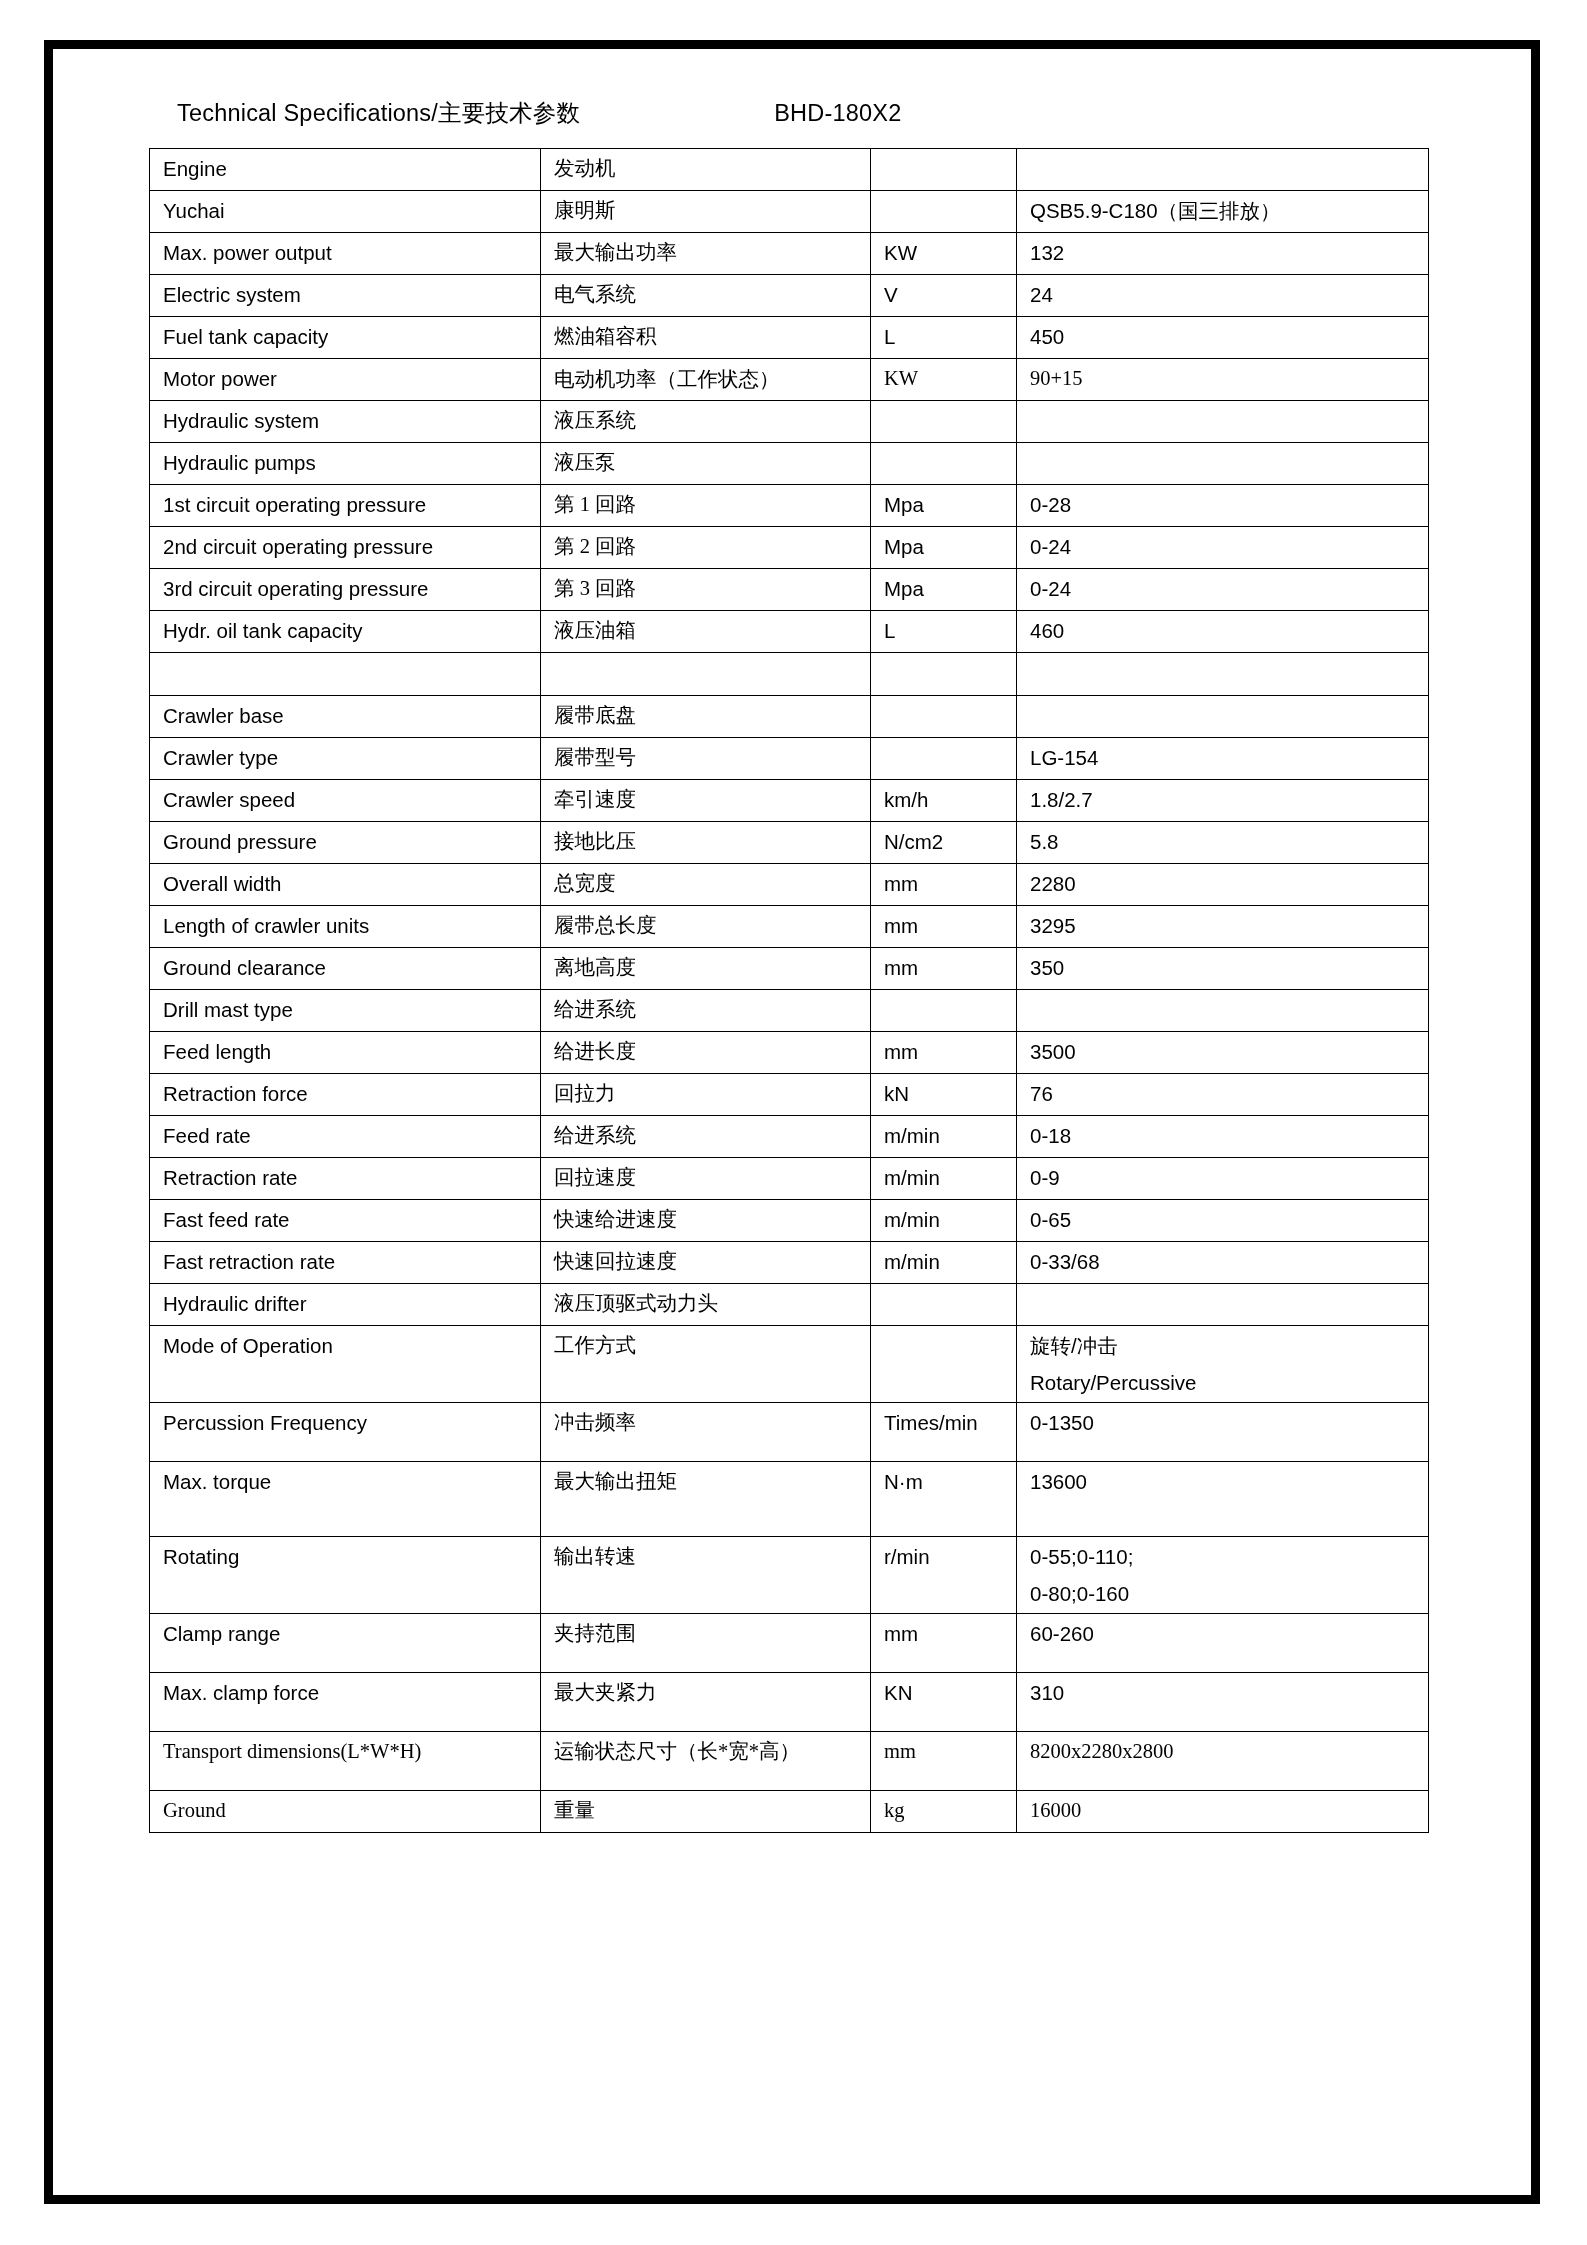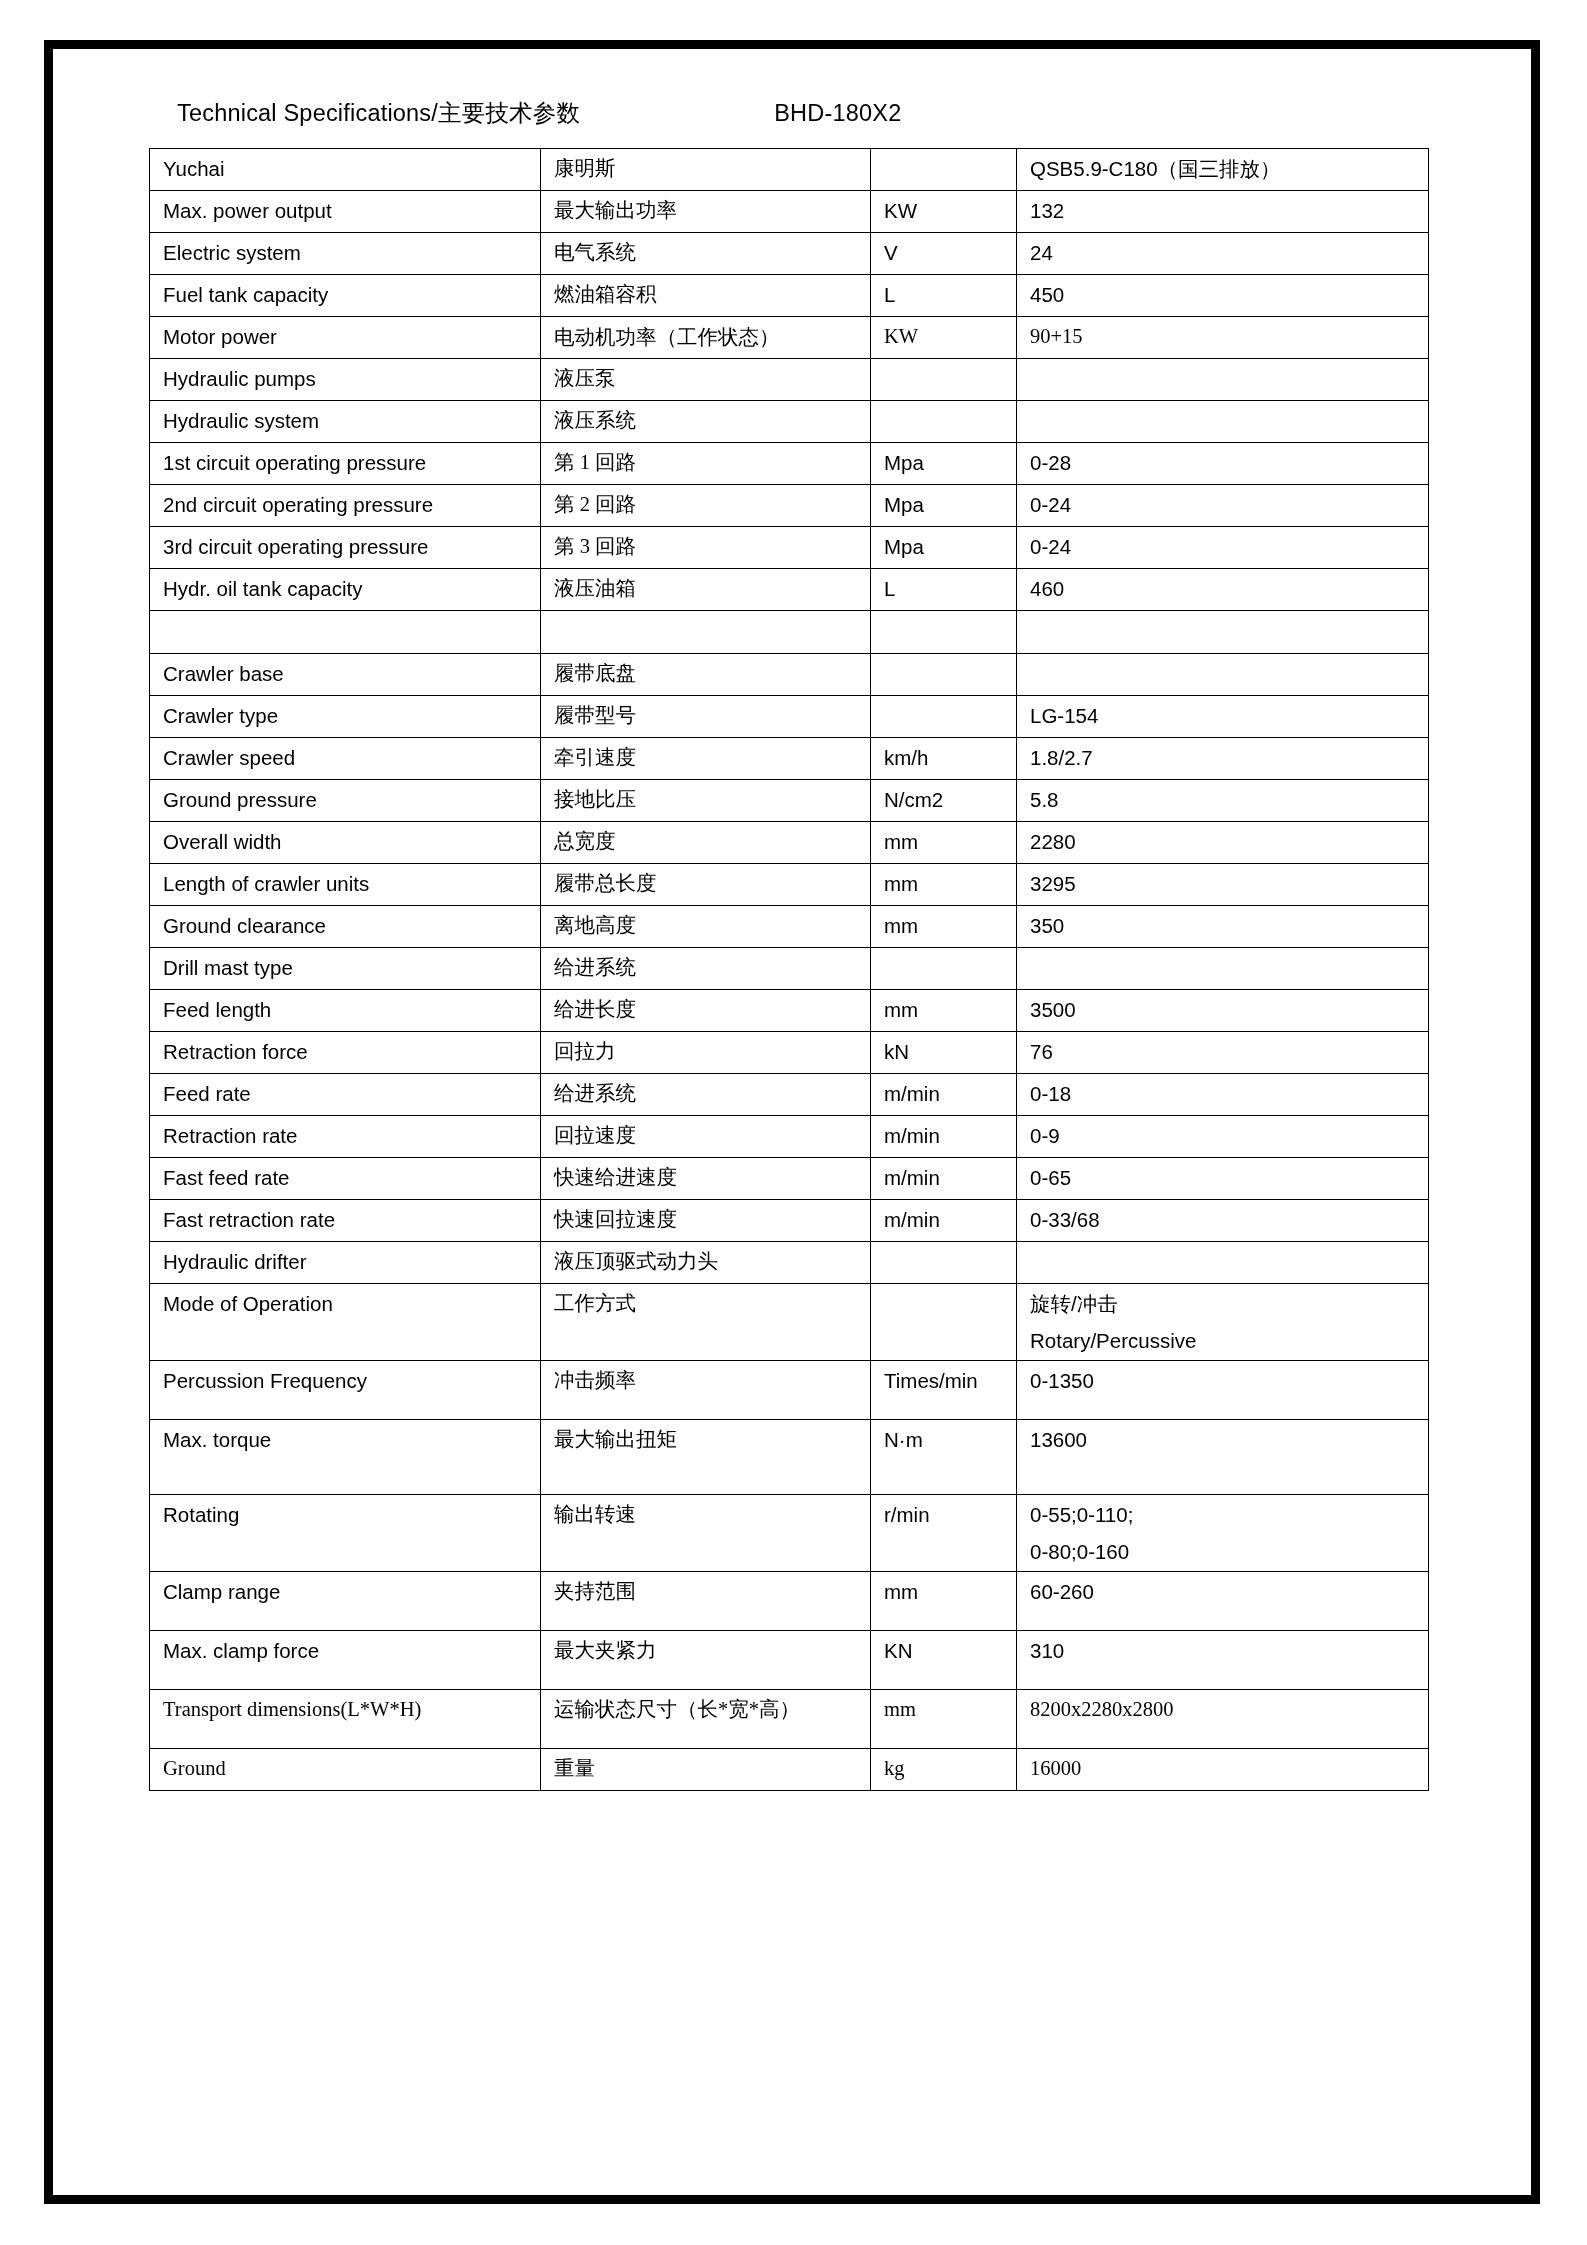--- a/index.html
+++ b/index.html
@@ -126,20 +126,26 @@
 
     <table id="spec-table">
       <colgroup>
         <col class="c-en">
           <col class="c-cn">
           <col class="c-unit">
           <col class="c-val">
       </colgroup>
       <tbody id="spec-body">
           <tr class="h-normal">
+            <td class="en">Engine</td>
+            <td class="cn">发动机</td>
+            <td class="unit"></td>
+            <td class="val"></td>
+          </tr>
+          <tr class="h-normal">
             <td class="en">Yuchai</td>
             <td class="cn">康明斯</td>
             <td class="unit"></td>
             <td class="val">QSB5.9-C180（国三排放）</td>
           </tr>
           <tr class="h-normal">
             <td class="en">Max. power output</td>
             <td class="cn">最大输出功率</td>
             <td class="unit">KW</td>
             <td class="val">132</td>
@@ -156,28 +162,28 @@
             <td class="unit">L</td>
             <td class="val">450</td>
           </tr>
           <tr class="h-normal">
             <td class="en">Motor power</td>
             <td class="cn sans">电动机功率（工作状态）</td>
             <td class="unit serif">KW</td>
             <td class="val serif-small">90+15</td>
           </tr>
           <tr class="h-normal">
+            <td class="en">Hydraulic system</td>
+            <td class="cn">液压系统</td>
+            <td class="unit"></td>
+            <td class="val"></td>
+          </tr>
+          <tr class="h-normal">
             <td class="en">Hydraulic pumps</td>
             <td class="cn">液压泵</td>
-            <td class="unit"></td>
-            <td class="val"></td>
-          </tr>
-          <tr class="h-normal">
-            <td class="en">Hydraulic system</td>
-            <td class="cn">液压系统</td>
             <td class="unit"></td>
             <td class="val"></td>
           </tr>
           <tr class="h-normal">
             <td class="en">1st circuit operating pressure</td>
             <td class="cn">第 1 回路</td>
             <td class="unit">Mpa</td>
             <td class="val">0-28</td>
           </tr>
           <tr class="h-normal">

